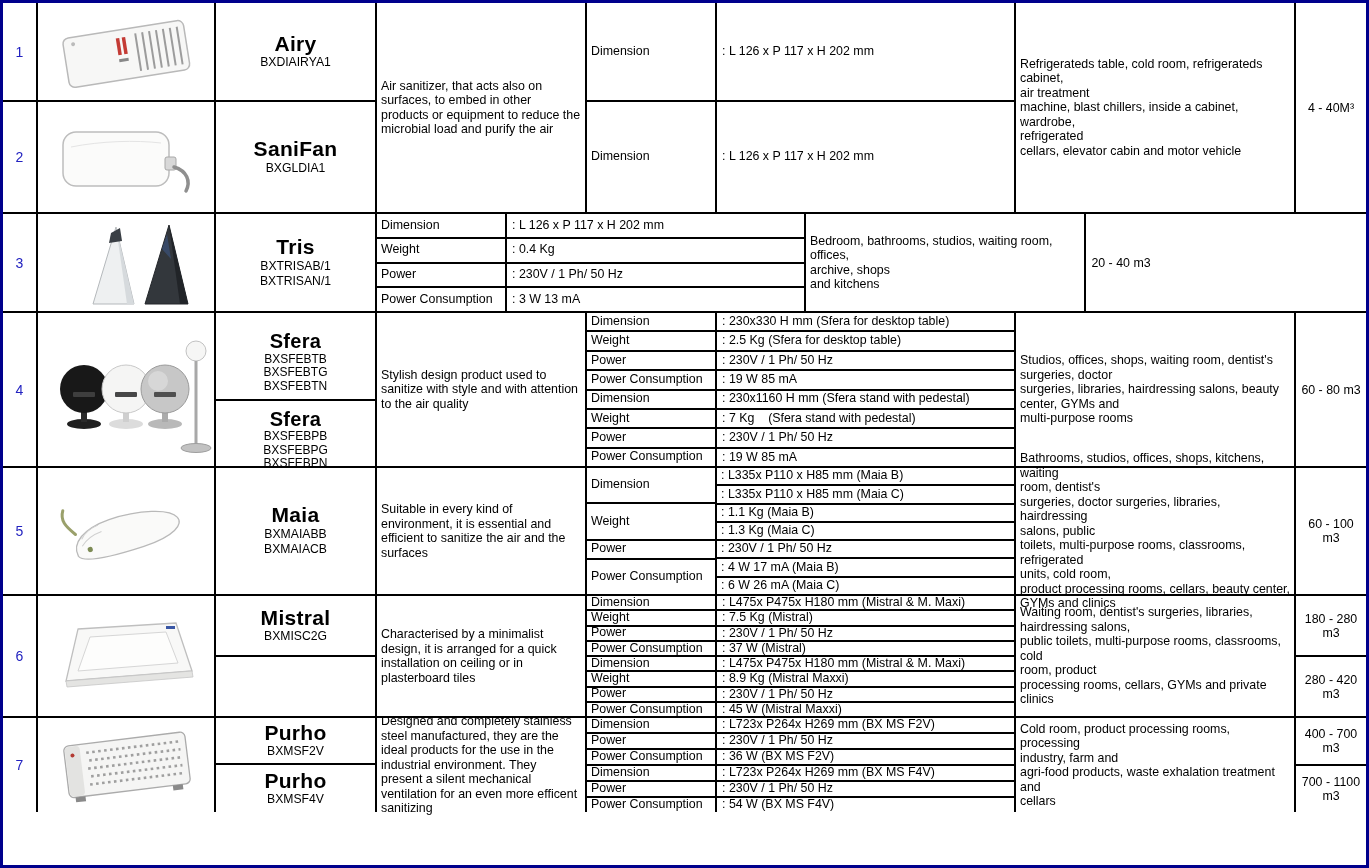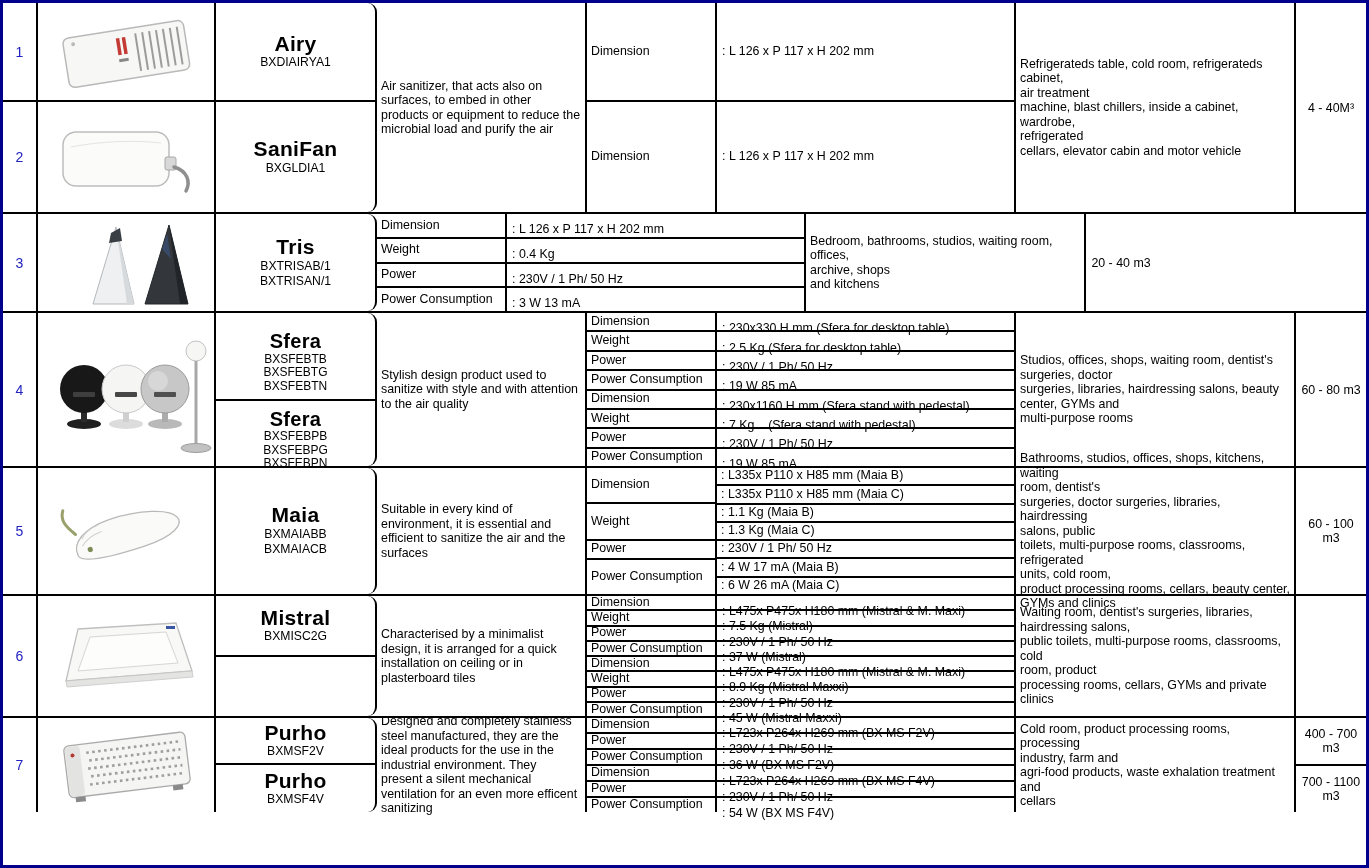--- a/index.html
+++ b/index.html
@@ -19,40 +19,40 @@
   .hdr { flex: 0 0 53px; display: flex; background:#dbe5f1; border-bottom: 3px solid #000; font-weight: bold; font-size: 15px; line-height: 1.15; }
   .hc { display:flex; align-items:center; justify-content:center; text-align:center; border-right:2px solid #000; height:100%; flex-shrink:0; }
   .w-no{width:35px;} .w-types{width:339px;} .w-desc{width:210px;} .w-tech{width:429px;} .w-apps{width:280px;}
   .w-room{width:70px; border-right:none; padding:0 6px;}
   
   .grp { display:flex; border-bottom:2px solid #000; flex-shrink:0; }
   .grp.last { border-bottom:none; }
   .cell { border-right:2px solid #000; height:100%; flex-shrink:0; }
   .no   { width:35px; display:flex; align-items:center; justify-content:center; color:#2222c0; font-size:14px; }
   .img  { width:178px; display:flex; align-items:center; justify-content:center; overflow:hidden; }
-  .nm   { width:161px;border-radius:9px; }
+  .nm   { width:161px; }
   .desc { width:210px; display:flex; align-items:center; padding:2px 4px; font-size:12.4px; line-height:1.17; }
   .tech { width:429px; display:flex; flex-direction:column; }
   .tech.split { flex-direction:row; }
   .apps { width:280px; display:flex; align-items:center; padding:8px 4px; font-size:12.4px; line-height:1.17; white-space:pre-line; }
   .room { width:70px; border-right:none; display:flex; flex-direction:column; font-size:12.4px; text-align:center; }
   .stack { display:flex; flex-direction:column; }
   .sub { width:100%; flex-shrink:0; display:flex; align-items:center; justify-content:center; overflow:hidden; }
   .sub.divider { border-bottom:2px solid #000; }
   .grow { flex:1 1 auto; min-height:0; }
   .name-block { display:flex; flex-direction:column; align-items:center; justify-content:center; height:100%; width:100%; text-align:center; }
   .p-name { font-weight:bold; font-size:21px; letter-spacing:0.3px; line-height:1.08; }
   .p-name.compact { font-size:20px;margin-top:12px; }
   .p-code { font-size:12.2px; line-height:1.25; }
   .p-code.tight { font-size:12px; line-height:1.12; }
   .trow { display:flex; flex:1 1 0; border-bottom:2px solid #000; min-height:0; }
   .trow:last-child { border-bottom:none; }
   .trow.fixed { flex:0 0 auto; }
   .tl { width:130px; border-right:2px solid #000; display:flex; align-items:center; padding:0 4px; font-size:12.4px; flex-shrink:0; line-height:1.1; }
-  .tv { flex:1; display:flex; align-items:center; padding:16px 5px; font-size:12.4px; white-space:pre-wrap; line-height:1.1; }
+  .tv { flex:1; display:flex; align-items:center; padding:7px 5px; font-size:12.4px; white-space:pre-wrap; line-height:1.1; }
   .mcol { display:flex; flex-direction:column; height:100%; min-width:0; }
   .mlabels { width:130px; border-right:2px solid #000; flex-shrink:0; }
   .mvals { flex:1; }
   .mcell { display:flex; align-items:center; padding:0 4px; font-size:12.4px; border-bottom:2px solid #000; min-height:0; line-height:1.1; }
   .mcell:last-child { border-bottom:none; }
   .rcell { flex:1 1 0; display:flex; align-items:center; justify-content:center; border-bottom:2px solid #000; min-height:0; padding:0 2px; }
   .rcell:last-child { border-bottom:none; }
   svg { display:block; }
 </style>
 </head>
@@ -363,20 +363,24 @@
       <div class="trow">
           <div class="tl">Power Consumption</div>
           <div class="tv">: 45 W (Mistral Maxxi)</div>
         </div>
     </div>
     <div class="cell apps">Waiting room, dentist's surgeries, libraries,
 hairdressing salons,
 public toilets, multi-purpose rooms, classrooms, cold
 room, product
 processing rooms, cellars, GYMs and private clinics</div>
+    <div class="cell room">
+      <div class="rcell">180 - 280 m3</div>
+      <div class="rcell">280 - 420 m3</div>
+    </div>
   </div>
 
   <div class="grp last" style="height:94px">
     <div class="cell no">7</div>
     <div class="cell img">
       <svg width="172" height="88" viewBox="0 0 172 88">
         <g transform="rotate(-7 86 44)">
           <rect x="26" y="18" width="122" height="52" rx="5" fill="#f5f5f4" stroke="#ababab" stroke-width="1.3"></rect>
           <rect x="27" y="19" width="15" height="50" rx="4" fill="#e3e3e1"></rect>
           <g stroke="#9f9f9f" stroke-width="2.6" stroke-dasharray="2.6 3.4">

